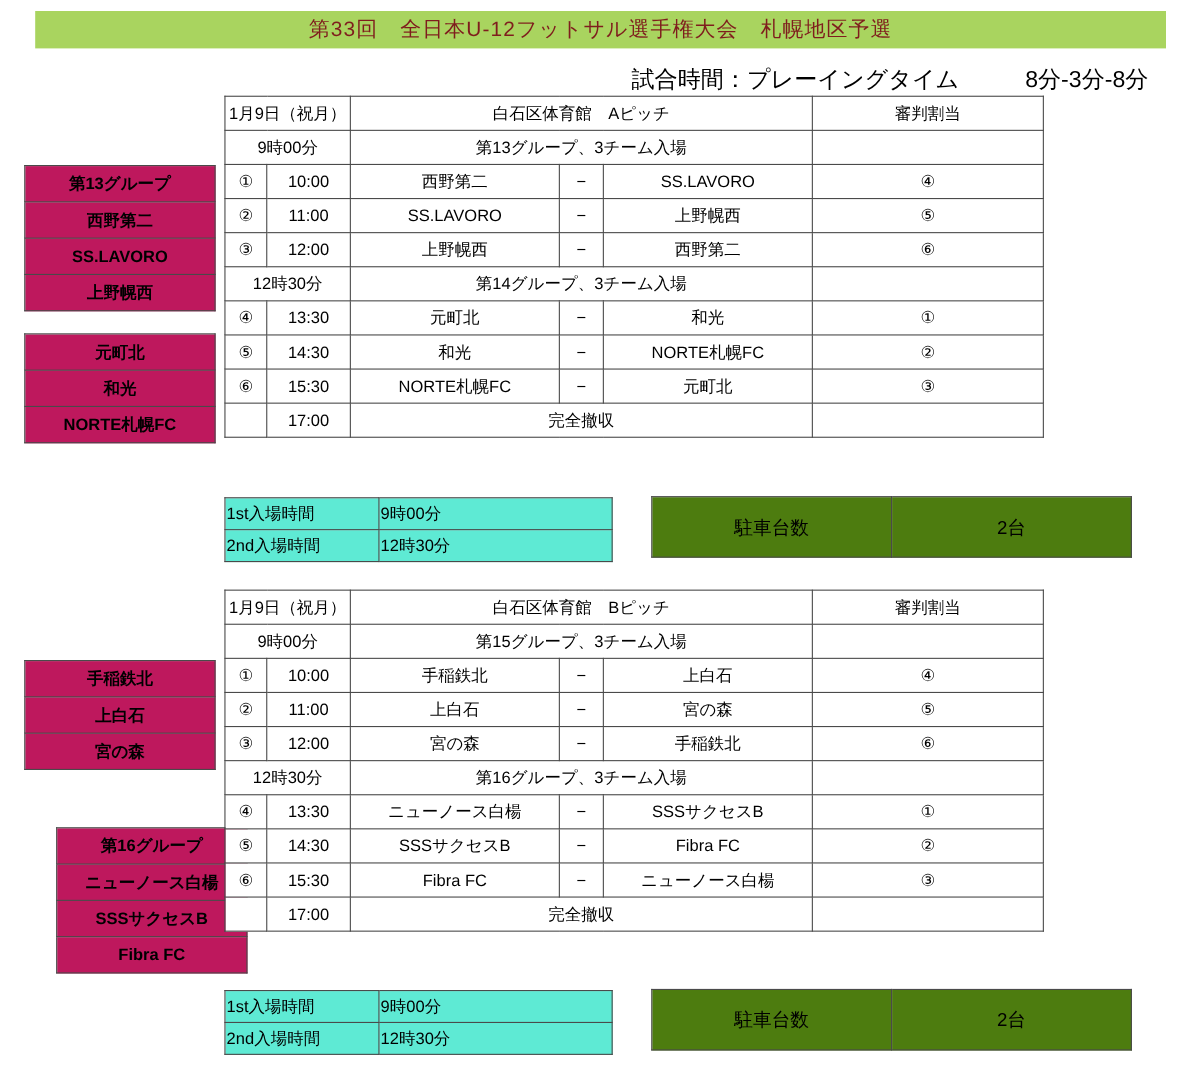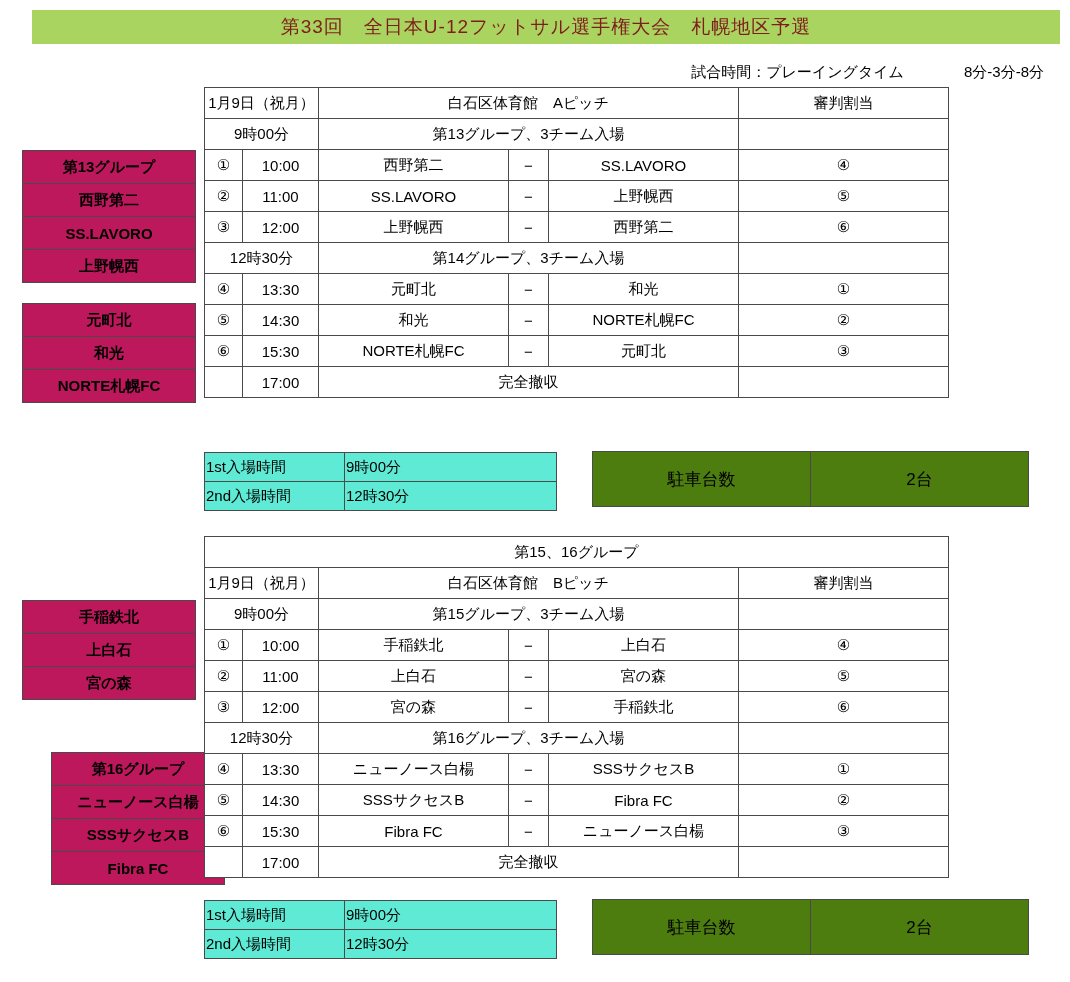--- a/index.html
+++ b/index.html
@@ -32,22 +32,22 @@
     margin-left: 12px;
   }
   .subheader {
     position: absolute;
     left: 20px;
     top: 58px;
     width: 1028px;
     height: 24px;
     display: flex;
     justify-content: flex-end;
-    align-items: flex-end;
-    font-size: 15px;
+    align-items: flex-start;
+    font-size: 21px;
   }
   .subheader .time-label { margin-right: 60px; }
   .subheader .time-value { margin-right: 4px; }
 
   .block { position: absolute; }
 
   table.grid {
     border-collapse: collapse;
     table-layout: fixed;
   }
@@ -305,23 +305,20 @@
   <table class="grid">
     <colgroup>
       <col style="width:38px">
         <col style="width:76px">
         <col style="width:190px">
       <col style="width:40px">
         <col style="width:190px">
         <col style="width:210px">
     </colgroup>
     <tbody>
-        <tr>
-      <td colspan="6">第15、16グループ</td>
-    </tr>
     <tr>
       <td colspan="2">1月9日（祝月）</td>
       <td colspan="3">白石区体育館　Bピッチ</td>
       <td>審判割当</td>
     </tr>
     <tr>
       <td colspan="2">9時00分</td>
       <td colspan="3">第15グループ、3チーム入場</td>
       <td class="blank"></td>
     </tr>

